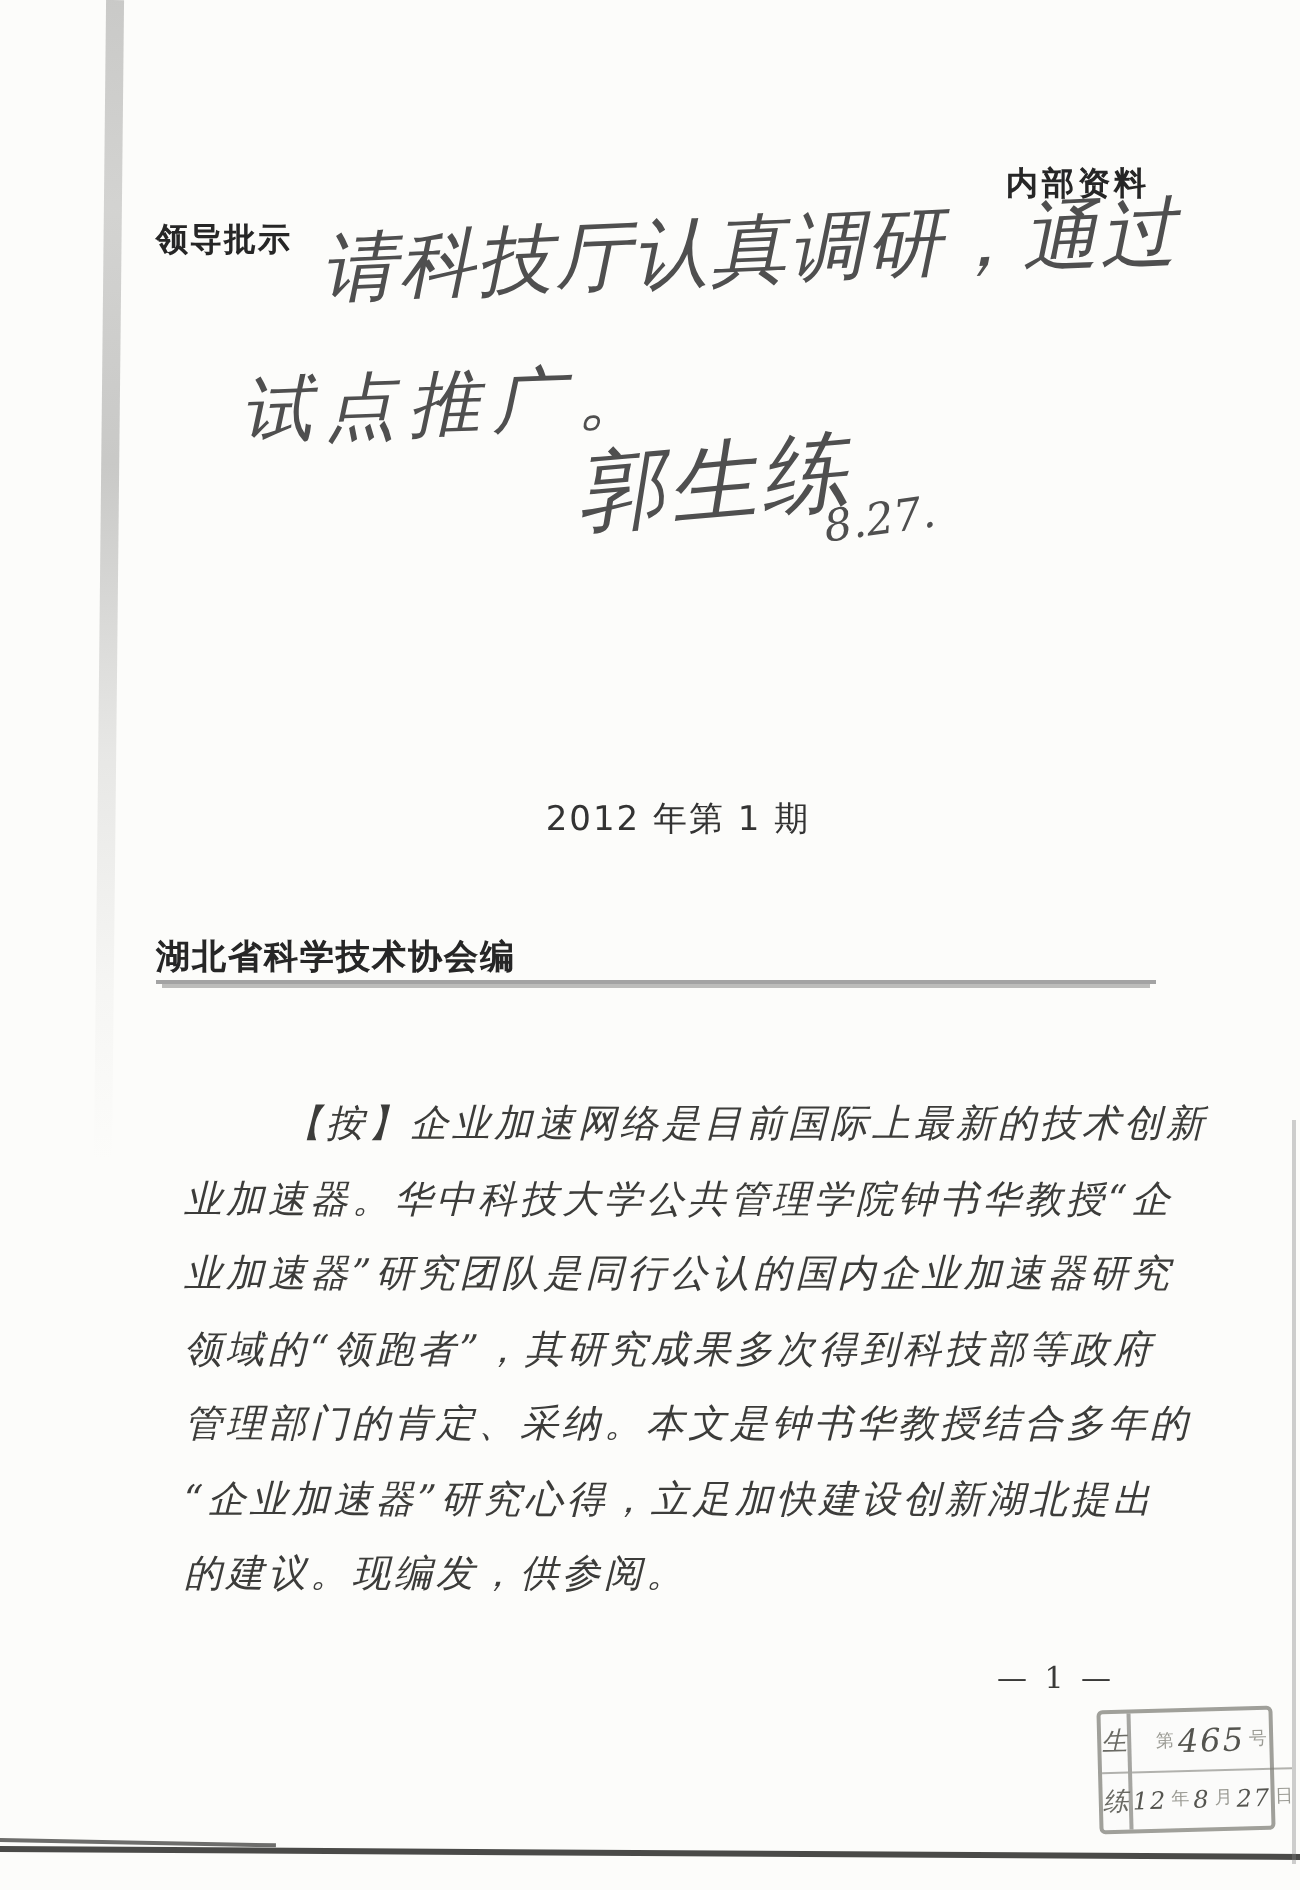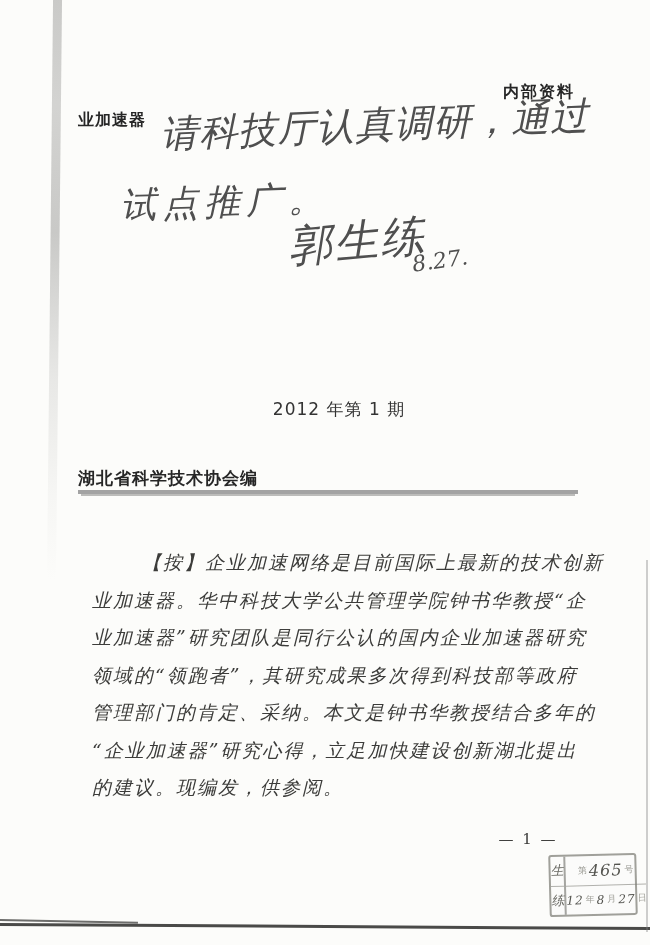--- a/index.html
+++ b/index.html
@@ -67,21 +67,21 @@
     -webkit-text-stroke:2px #3d3d3b;
     text-shadow:1px 1px 0 #5a5a58,-1px -1px 0 #5a5a58,1px -1px 0 #5a5a58,-1px 1px 0 #5a5a58;
   }
   .issue{
     position:absolute;left:0;right:0;top:398px;
     text-align:center;font-size:17px;letter-spacing:1px;color:#333;padding-left:28px;
   }
   .editor-row{
     position:absolute;left:78px;right:72px;top:462px;height:28px;
     display:flex;justify-content:space-between;align-items:flex-end;
-    border-bottom:4px solid #a3a3a3;
+    border-bottom:2px solid #a3a3a3;
     box-shadow:0 5px 0 -3px rgba(110,110,108,.45);
   }
   .editor{font-size:17px;font-weight:700;letter-spacing:1px;color:#262626;}
   .pub-date{font-size:17px;letter-spacing:1px;color:#333;padding-right:24px;}
 
   
   .body-text{
     position:absolute;left:92px;right:78px;top:544px;
     font-family:"DejaVu Serif",serif;
     font-size:19px;color:#3c3c3a;letter-spacing:2px;font-style:italic;
@@ -134,21 +134,21 @@
 <body>
 
 <div class="page">
 
   <div class="streak-left"></div>
   <div class="scanline-bottom"></div>
   <div class="scanline-bottom-2"></div>
   <div class="scanline-right"></div>
 
   <div class="classification">内部资料</div>
-  <div class="annotation-label">业加速器</div>
+  <div class="annotation-label">领导批示</div>
 
   <div class="hw hw-line1">请科技厅认真调研，通过</div>
   <div class="hw hw-line2">试点推广。</div>
   <div class="hw hw-signature">郭生练</div>
   <div class="hw hw-date">8.27.</div>
 
   <div class="issue">2012 年第 1 期</div>
   <div class="editor-row">
     <span class="editor">湖北省科学技术协会编</span>
   </div>

